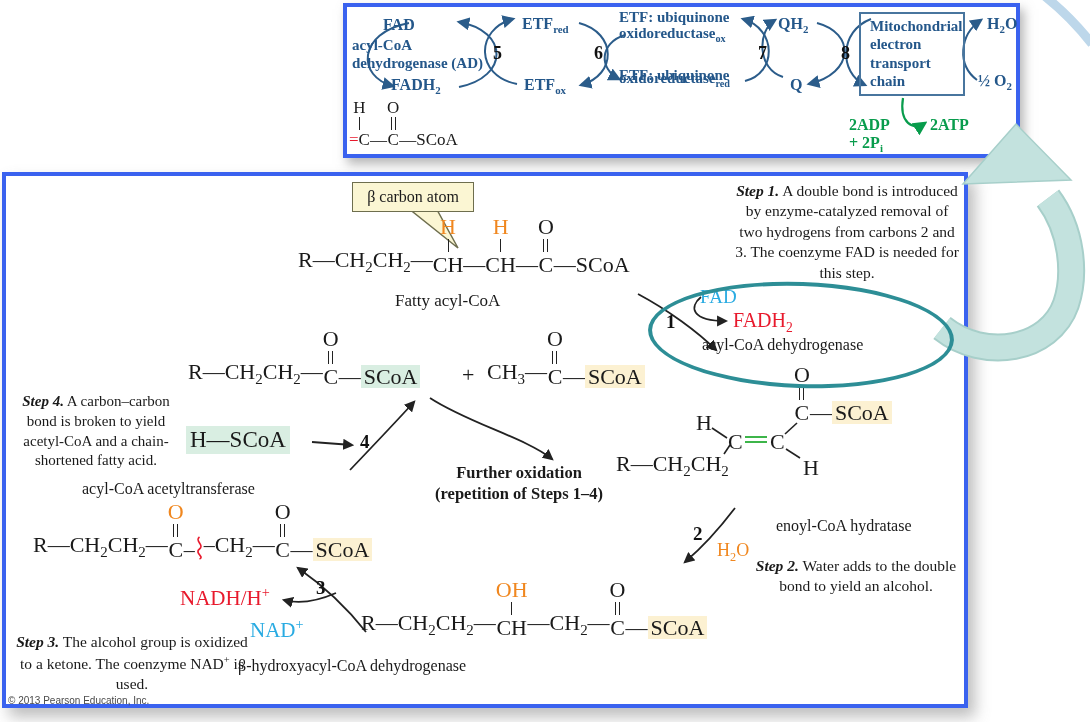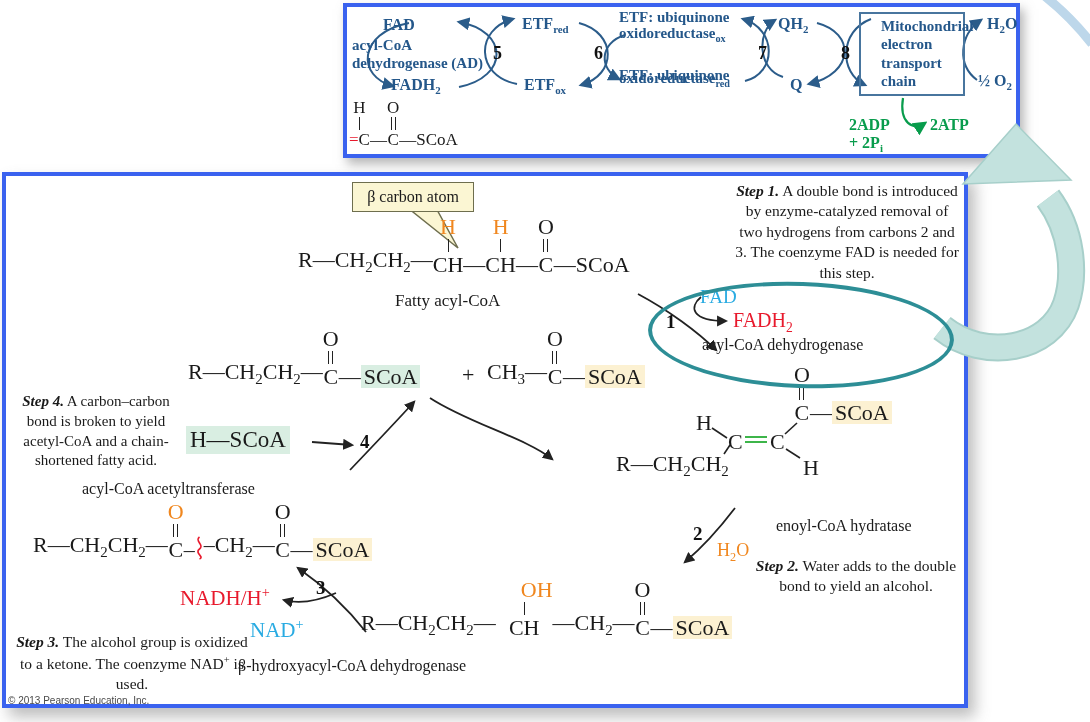--- a/index.html
+++ b/index.html
@@ -7,21 +7,21 @@
         font-family:"Liberation Serif",serif;color:#1a1a1a;}
   .panel{position:absolute;background:#fff;border:4px solid #3a62ef;box-sizing:border-box;}
   #top-panel{left:343px;top:3px;width:677px;height:155px;box-shadow:4px 6px 10px rgba(110,110,110,.5);}
   #bottom-panel{left:2px;top:172px;width:966px;height:536px;box-shadow:7px 9px 14px rgba(110,110,110,.45);}
   .abs{position:absolute;white-space:nowrap;}
   .tp{color:#24578a;font-weight:bold;font-size:16px;line-height:1;}
   .tp15{color:#24578a;font-weight:bold;font-size:15px;line-height:1.05;}
   .num{color:#111;font-weight:bold;font-size:18px;line-height:1;}
   .grn{color:#089c4c;font-weight:bold;font-size:16px;line-height:1;}
   .mito{border:2px solid #48759e;color:#24578a;font-weight:bold;font-size:15px;
-        line-height:1.22;padding:3px 20px;box-sizing:border-box;white-space:normal;}
+        line-height:1.22;padding:3px 9px;box-sizing:border-box;white-space:normal;}
   .steptxt{font-size:15.5px;line-height:1.32;text-align:center;white-space:normal;}
   .steptxt .lead{font-weight:bold;font-style:italic;font-family:Liberation Serif, serif;}
   .enz{font-size:16px;line-height:1.1;}
   .struct{display:flex;align-items:flex-end;position:absolute;white-space:nowrap;line-height:1;}
   .seg{display:flex;flex-direction:column;align-items:center;justify-content:flex-end;}
   .atop{line-height:1;}
   .bond-s{height:13px;width:0;border-left:1.8px solid #222;margin:1px 0;}
   .bond-d{height:13px;width:5px;border-left:1.8px solid #222;border-right:1.8px solid #222;margin:1px 0;box-sizing:border-box;}
   .mainTxt{line-height:1.06;}
   sub{font-size:68%;}
@@ -213,20 +213,24 @@
         </span>
       </div>
 
     <div class="abs steptxt" style="left:2px;top:216px;width:176px;font-size:15px">
       <span class="lead">Step 4.</span><span> A carbon–carbon bond is broken to yield acetyl-CoA and a chain-shortened fatty acid.</span>
     </div>
     <span class="abs" style="left:180px;top:250px;font-size:23px;background:#d9eee2;padding:1px 4px">H—SCoA</span>
     <span class="abs num" style="left:354px;top:256px;font-size:19px">4</span>
     <span class="abs enz" style="left:76px;top:304px">acyl-CoA acetyltransferase</span>
 
+    <div class="abs" style="left:398px;top:286px;width:230px;text-align:center;font-weight:bold;font-size:16.5px;line-height:1.3;white-space:normal">
+      <div>Further oxidation</div>
+      <div>(repetition of Steps 1–4)</div>
+    </div>
 
     <div class="struct" style="left:27px;top:325px;font-size:22px">
         <span class="seg">
           <span class="mainTxt">R—CH<sub>2</sub>CH<sub>2</sub>—</span>
         </span>
         <span class="seg">
           <span class="atop" style="color: rgb(240, 135, 31);">O</span>
           <span class="bond-d"></span>
           <span class="mainTxt">C</span>
         </span>
@@ -261,21 +265,21 @@
       <span class="lead">Step 3.</span><span> The alcohol group is oxidized to a ketone. The coenzyme NAD<sup>+</sup> is used.</span>
     </div>
     <span class="abs copyright" style="left:2px;top:519px">© 2013 Pearson Education, Inc.</span>
     <span class="abs enz" style="left:232px;top:481px">β-hydroxyacyl-CoA dehydrogenase</span>
 
     <div class="struct" style="left:355px;top:403px;font-size:22px">
         <span class="seg">
           <span class="mainTxt">R—CH<sub>2</sub>CH<sub>2</sub>—</span>
         </span>
         <span class="seg">
-          <span class="atop" style="color: rgb(240, 135, 31); margin-left: 25px;">OH</span>
+          <span class="atop" style="color: rgb(240, 135, 31);">OH</span>
           <span class="bond-s"></span>
           <span class="mainTxt">CH</span>
         </span>
         <span class="seg">
           <span class="mainTxt">—CH<sub>2</sub>—</span>
         </span>
         <span class="seg">
           <span class="atop">O</span>
           <span class="bond-d"></span>
           <span class="mainTxt">C</span>

